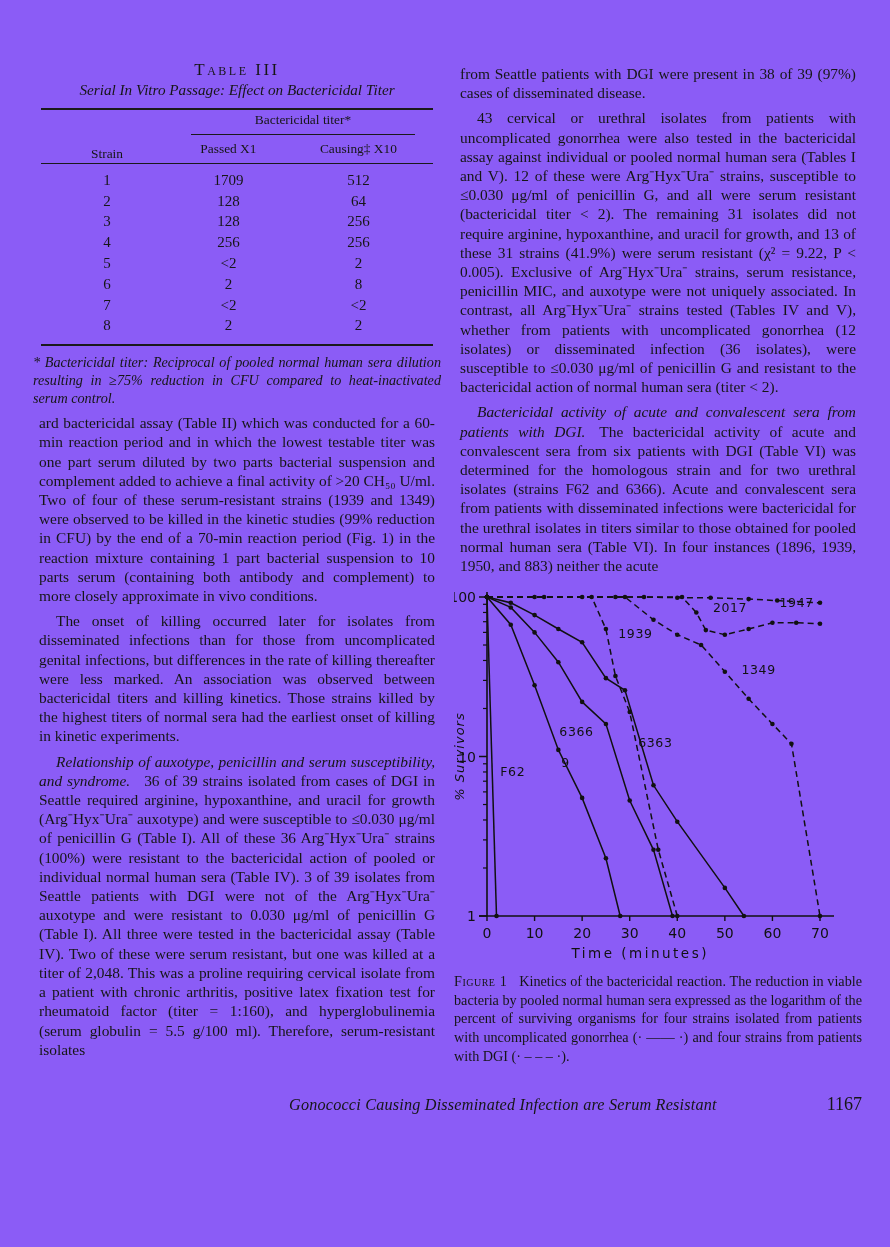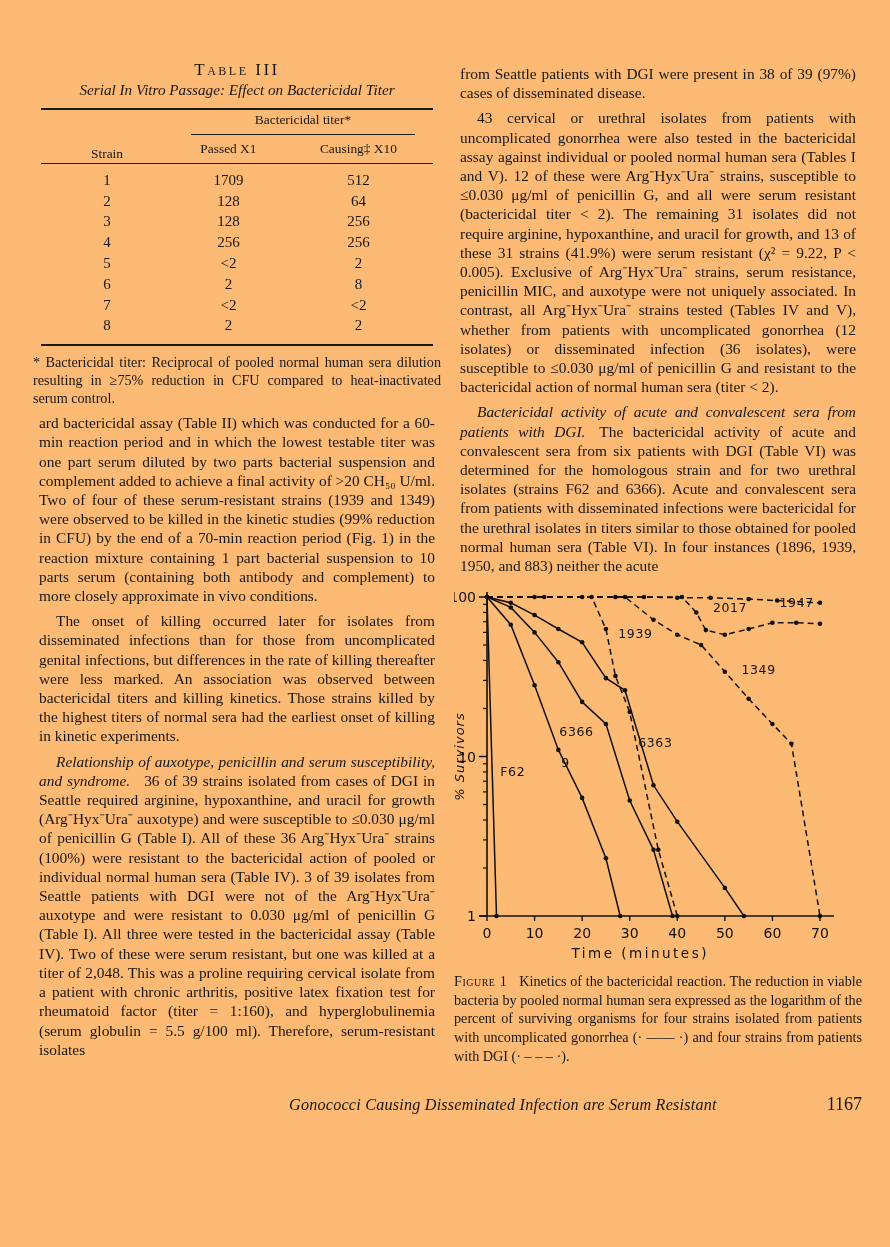--- a/index.html
+++ b/index.html
@@ -1,18 +1,18 @@
 <!DOCTYPE html>
 <html><head>
 <meta charset="utf-8">
 <style>
   html,body { margin:0; padding:0; background:#ffffff; }
   .page {
     position:relative; width:890px; height:1247px;
-    background:#fdba74; color:#161616;
+    background:#8b5cf6; color:#161616;
     font-family:"Liberation Serif", serif;
     overflow:hidden;
   }
   .col { position:absolute; text-align:justify; font-size:15.4px; line-height:19.2px; }
   .col-left  { left:33px;  top:60px; width:408px; }
   .col-right { left:454px; top:58px; width:408px; }
   .col p { margin:6px; text-indent:17px; }
   .col p.noindent { text-indent:0; }
   .lead-italic { font-style:italic; }
   .lead-gap { display:inline-block; width:14px; }
@@ -27,21 +27,21 @@
   }
   table.titer { border-top:2px solid #1a1a1a; }
   table.titer th { font-weight:normal; font-size:13.4px; padding:0 2px; }
   th.strain-h { vertical-align:bottom; text-align:center; width:128px; padding-bottom:5px; border-bottom:1.6px solid #1a1a1a; }
   th.group-h { padding-top:7px; }
   .group-inner { border-bottom:1.2px solid #1a1a1a; padding-bottom:4px; margin:0 16px; text-align:center; }
   tr.subhead th { border-bottom:1.6px solid #1a1a1a; padding:4px 2px 5px 2px; text-align:center; }
   table.titer td { text-align:center; padding:0.8px 2px; font-size:15px; }
   table.titer tbody tr:first-child td { padding-top:7px; }
   table.titer tbody tr:last-child td { padding-bottom:8px; border-bottom:2px solid #1a1a1a; }
-  .footnotes { font-size:14.2px; line-height:18.2px; text-align:justify; margin-top:7px; }
+  .footnotes { font-size:14.2px; line-height:18.2px; text-align:justify; margin-top:7px;font-style:italic; }
 
   
   .figure { margin-top:5px; }
   .figure svg { display:block; }
   .fig-caption { font-size:14.2px; line-height:18.6px; text-align:justify; margin-top:8px; }
   .fig-caption .cap-label { font-variant:small-caps; letter-spacing:0.5px; }
   .cap-gap { display:inline-block; width:12px; }
 
   
   .footer {

